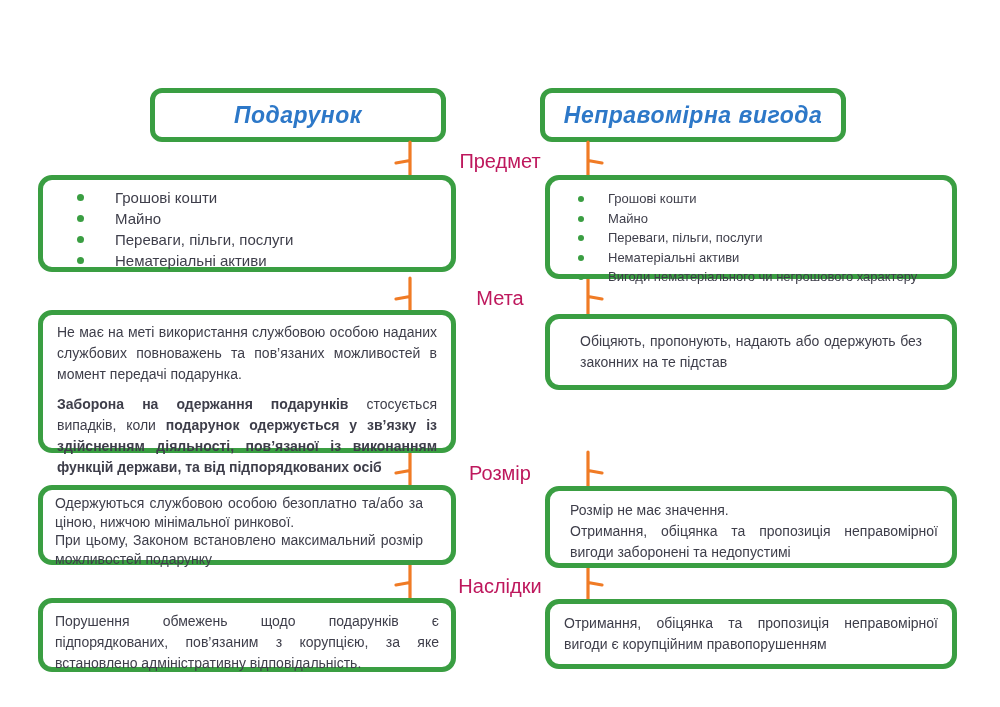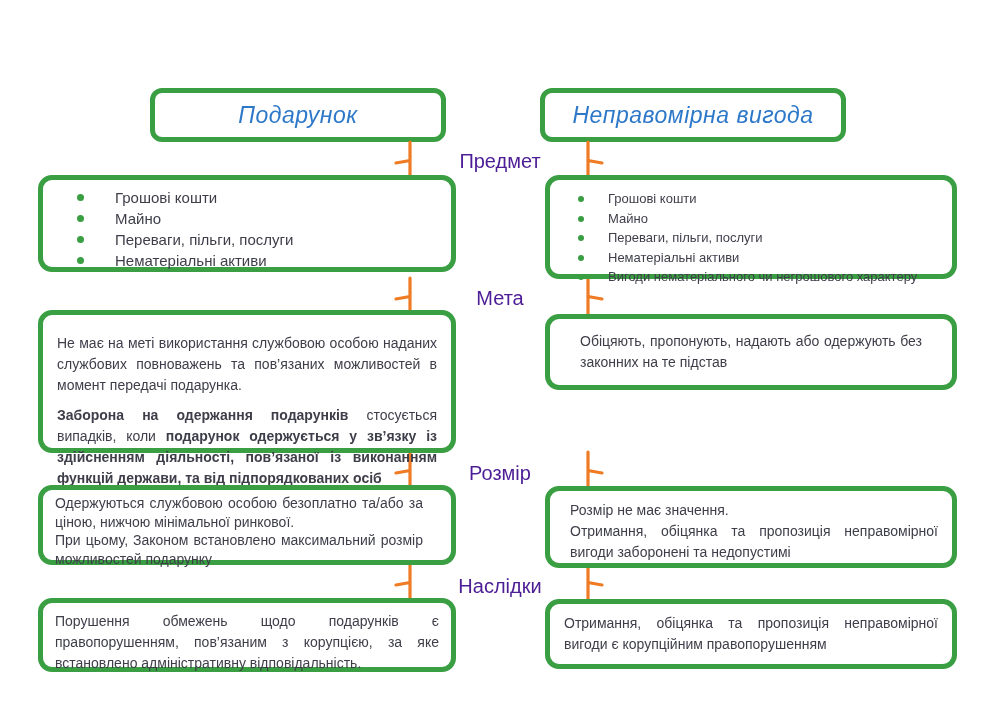--- a/index.html
+++ b/index.html
@@ -8,29 +8,29 @@
     font-family:"Liberation Sans", sans-serif; overflow:hidden;
   }
   .title {
     position:absolute; top:27px; left:0; width:1000px; text-align:center;
     font-size:22px; font-weight:bold; color:#1f1f1f; letter-spacing:.3px;
   }
   .hdr-box {
     position:absolute; box-sizing:border-box; background:#fff;
     border:5px solid #3a9e42; border-radius:12px;
     display:flex; align-items:center; justify-content:center;
-    font-size:23px; font-weight:normal; font-style:italic; color:#2d78c8;
+    font-size:23px; font-weight:bold; font-style:italic; color:#2d78c8;
     letter-spacing:.5px;
   }
   .hdr-gift    { left:150px; top:88px;  width:296px; height:54px; }
   .hdr-benefit { left:540px; top:88px;  width:306px; height:54px; }
 
   .sec-label {
     position:absolute; left:415px; width:170px; text-align:center;
-    font-size:20px; color:#4c1d95;
+    font-size:20px; color:#be185d;
   }
   .lbl-predmet  { top:150px; }
   .lbl-meta     { top:287px; }
   .lbl-rozmir   { top:462px; }
   .lbl-naslidky { top:575px; }
 
   .conn { position:absolute; width:24px; height:40px; }
   .conn-predmet-l { left:394px; top:140px; }
   .conn-predmet-r { left:580px; top:140px; }
   .conn-meta-l    { left:394px; top:276px; }
@@ -51,21 +51,21 @@
   #predmet-r { top:175px; height:104px; padding:9px 10px 0 10px; }
   ul.blist { list-style:none; margin:0; padding:0; }
   .bl li { position:relative; padding-left:62px; font-size:15px; line-height:21px; color:#3e3e4a; }
   .bl li::before { content:""; position:absolute; left:24px; top:7px; width:7px; height:7px; border-radius:50%; background:#3a9e42; }
   .br li { position:relative; padding-left:48px; font-size:13px; line-height:19.5px; color:#3e3e4a; }
   .br li::before { content:""; position:absolute; left:18px; top:7px; width:6px; height:6px; border-radius:50%; background:#3a9e42; }
 
   .body-text { font-size:14px; line-height:21px; text-align:justify; }
   .body-text p { margin:0; }
 
-  #meta-l { top:310px; height:143px; padding:18px 14px 0 14px; }
+  #meta-l { top:310px; height:143px; padding:7px 14px 0 14px; }
   #meta-l p.p1 { margin-bottom:9px; }
   #meta-r { top:314px; height:76px; padding:0 30px; display:flex; align-items:center; }
   #rozmir-l { top:485px; height:80px; padding:4px 28px 0 12px; }
   #rozmir-l .body-text { line-height:18.5px; }
   #rozmir-r { top:486px; height:82px; padding:9px 14px 0 20px; }
   #naslidky-l { top:598px; height:74px; padding:8px 12px 0 12px; }
   #naslidky-r { top:599px; height:70px; padding:8px 14px; display:flex; align-items:center; }
 </style>
 </head>
 <body>
@@ -141,19 +141,19 @@
       <p>Одержуються службовою особою безоплатно та/або за ціною, нижчою мінімальної ринкової.</p>
       <p>При цьому, Законом встановлено максимальний розмір можливостей подарунку</p>
     </div>
   </div>
   <div class="box box-r body-text" id="rozmir-r">
     <p>Розмір не має значення.</p>
     <p>Отримання, обіцянка та пропозиція неправомірної вигоди заборонені та недопустимі</p>
   </div>
 
   <div class="box box-l body-text" id="naslidky-l">
-    <p>Порушення обмежень щодо подарунків є правопорушенням, пов’язаним з корупцією, за яке встановлено адміністративну відповідальність.</p>
+    <p>Порушення обмежень щодо подарунків є підпорядкованих, пов’язаним з корупцією, за яке встановлено адміністративну відповідальність.</p>
   </div>
   <div class="box box-r" id="naslidky-r">
     <div class="body-text">Отримання, обіцянка та пропозиція неправомірної вигоди є корупційним правопорушенням</div>
   </div>
 
 </div>
 
 </body></html>

